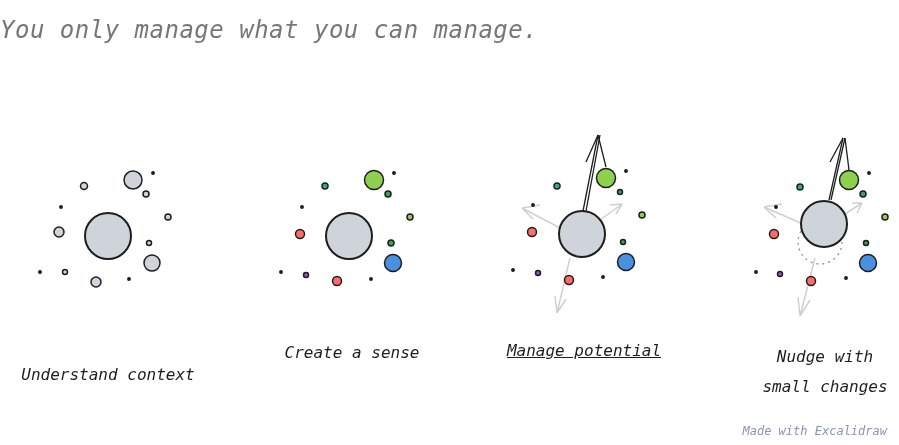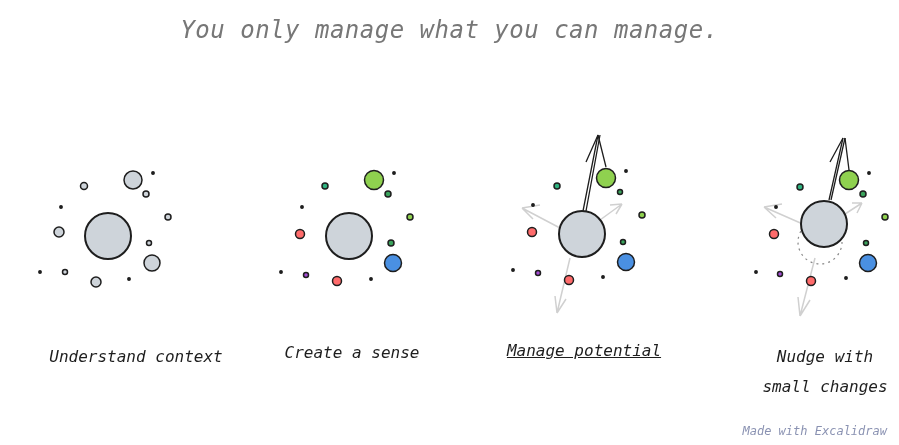--- a/index.html
+++ b/index.html
@@ -1,18 +1,18 @@
 <!DOCTYPE html>
 <html><head>
 <meta charset="utf-8">
 <style>
   html, body { margin:0; padding:0; background:#ffffff; }
   body { width:899px; height:445px; position:relative; overflow:hidden;
          font-family: "DejaVu Sans", sans-serif; }
-  .title { position:absolute; left:0; top:16px; width:899px; text-align:center;
+  .title { position:absolute; left:0; top:16px; width:899px; 
            font-size:24px; color:#777777; letter-spacing:0.5px;
            font-family:"DejaVu Sans Mono", monospace; font-style:italic; }
   .label { position:absolute; text-align:center; font-size:16px; line-height:30px;
            color:#1e1e1e; font-family:"DejaVu Sans Mono", monospace; font-style:italic; }
   .footer { position:absolute; right:12px; top:424px; font-size:12px; color:#8a92b2;
             font-family:"DejaVu Sans Mono", monospace; font-style:italic;text-align:center; }
   svg.canvas { position:absolute; left:0; top:0; }
 </style>
 </head>
 <body>
@@ -106,21 +106,21 @@
       <circle cx="780" cy="274" r="2.5" fill="#a64dd6"></circle>
       <circle cx="811" cy="281" r="4.5" fill="#ff6b6b"></circle>
       <circle cx="869" cy="173" r="1.2" fill="#1e1e1e"></circle>
       <circle cx="776" cy="207" r="1.2" fill="#1e1e1e"></circle>
       <circle cx="756" cy="272" r="1.2" fill="#1e1e1e"></circle>
       <circle cx="846" cy="278" r="1.2" fill="#1e1e1e"></circle>
     </g>
   </g>
 </svg>
 
-<div class="label" style="left:0px; top:342px; width:216px;margin-left:28px;">
+<div class="label" style="left:0px; top:360px; width:216px;">
   <div>Understand context</div>
 </div>
 <div class="label" style="left:262px; top:338px; width:180px;">
   <div>Create a sense</div>
 </div>
 <div class="label" style="left:494px; top:336px; width:180px;text-decoration:underline;">
   <div>Manage potential</div>
 </div>
 <div class="label" style="left:750px; top:342px; width:150px;">
   <div>Nudge with</div>

